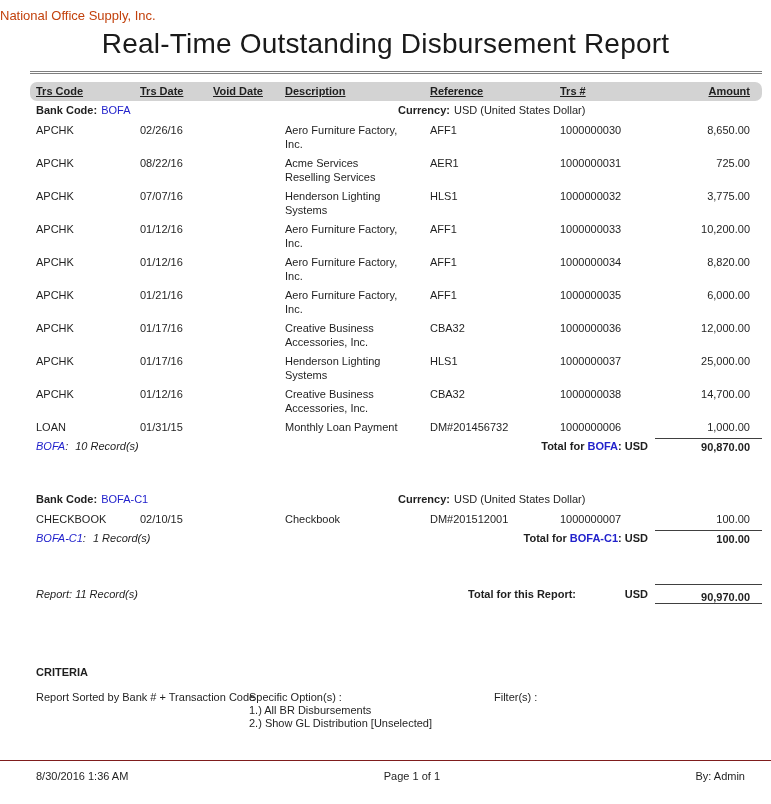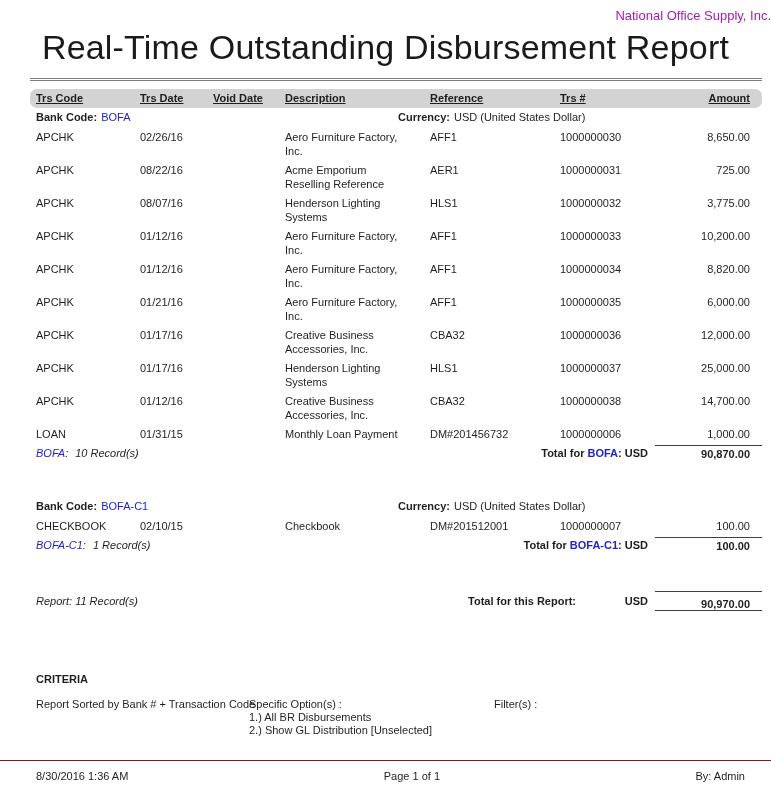--- a/index.html
+++ b/index.html
@@ -2,22 +2,22 @@
 <html style="--blue: #2222cc; --bar: #d3d3d3;"><head>
 <meta charset="utf-8">
 <style>
   :root { --blue:#2222cc; --bar:#d3d3d3; }
   * { box-sizing: border-box; }
   html,body { margin:0; padding:0; }
   body {
     width:771px; height:804px; background:#fff; position:relative; overflow:hidden;
     font-family:"Liberation Sans","DejaVu Sans",sans-serif; font-size:11px; color:#1f1f1f;
   }
-  .company { text-align:right; padding-top:8px; font-size:13px; color:#a21caf; }
-  .title   { text-align:center; font-size:34px; font-weight:400; color:#1a1a1a; margin:5px 0 0 0; letter-spacing:.2px; }
+  .company { text-align:left; padding-top:8px; font-size:13px; color:#c2410c; }
+  .title   { text-align:center; font-size:28px; font-weight:400; color:#1a1a1a; margin:5px 0 0 0; letter-spacing:.2px; }
   .double-rule { margin:11px 9px 0 30px; width:732px; height:3px;
                  border-top:1px solid #7f7f7f; border-bottom:1px solid #7f7f7f; }
   .sheet { margin-left:30px; width:732px; }
   .grid7 { display:grid; grid-template-columns:110px 73px 72px 145px 130px 95px 107px;border-radius:7px; }
   .colhead { background:var(--bar); height:19px; line-height:19px; margin-top:8px; font-weight:bold; }
   .colhead span { text-decoration:underline; }
   .colhead .c1 { padding-left:6px; }
   .colhead .c7 { text-align:right; padding-right:12px; }
   .bank-row { position:relative; height:19px; line-height:19px; }
   .bank-row .blab { font-weight:bold; padding-left:6px; }
@@ -86,29 +86,29 @@
     <span class="c4">Aero Furniture Factory, Inc.</span>
     <span class="c5">AFF1</span>
     <span class="c6">1000000030</span>
     <span class="c7 amount">8,650.00</span>
   </div>
 
   <div class="trow grid7">
     <span class="c1">APCHK</span>
     <span class="c2">08/22/16</span>
     <span class="c3"></span>
-    <span class="c4">Acme Emporium Reselling Reference</span>
+    <span class="c4">Acme Services Reselling Services</span>
     <span class="c5">AER1</span>
     <span class="c6">1000000031</span>
     <span class="c7 amount">725.00</span>
   </div>
 
   <div class="trow grid7">
     <span class="c1">APCHK</span>
-    <span class="c2">08/07/16</span>
+    <span class="c2">07/07/16</span>
     <span class="c3"></span>
     <span class="c4">Henderson Lighting Systems</span>
     <span class="c5">HLS1</span>
     <span class="c6">1000000032</span>
     <span class="c7 amount">3,775.00</span>
   </div>
 
   <div class="trow grid7">
     <span class="c1">APCHK</span>
     <span class="c2">01/12/16</span>

